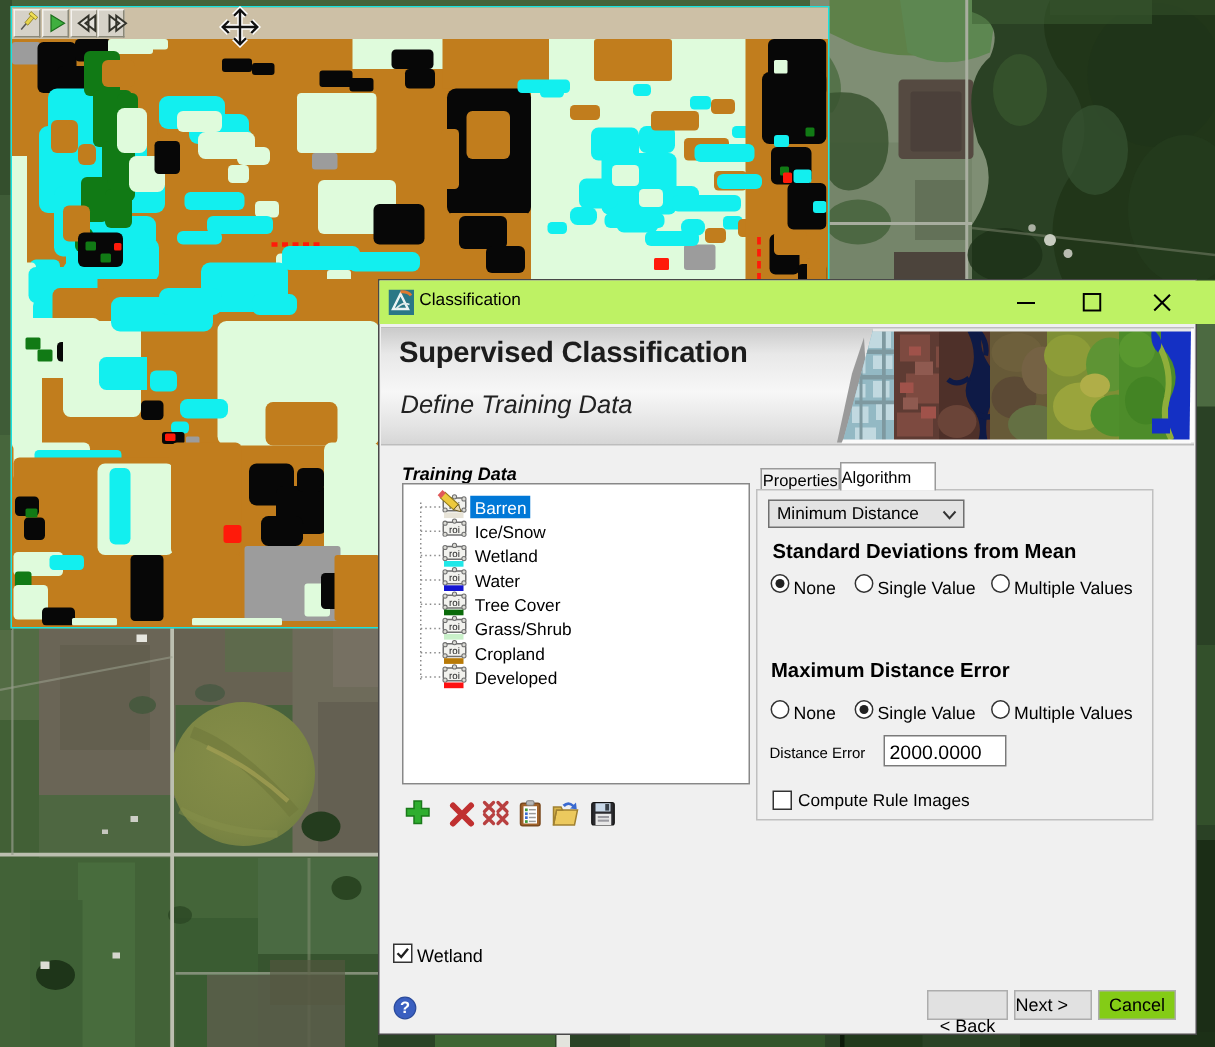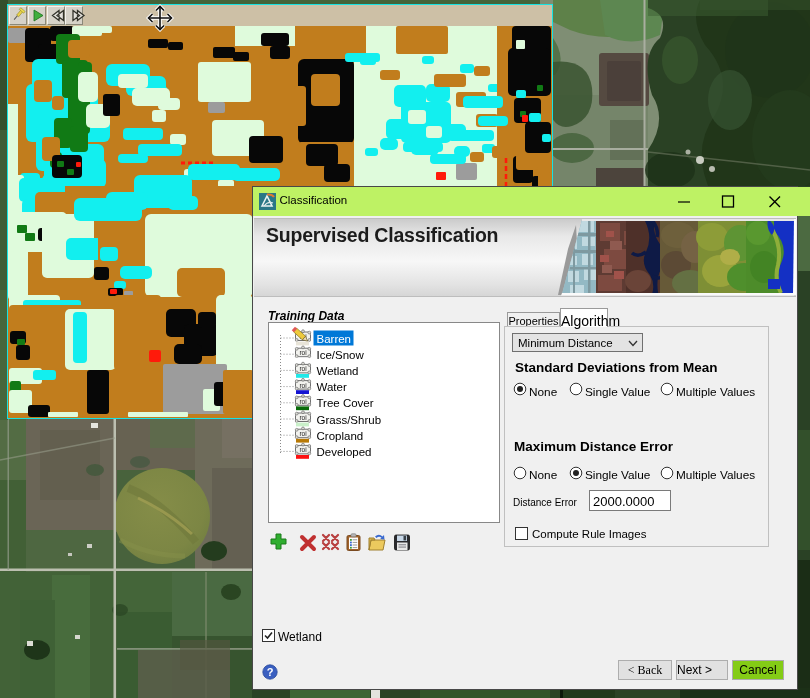--- a/index.html
+++ b/index.html
@@ -348,20 +348,21 @@
 
     <svg class="abs" style="left:410px;top:0" width="136" height="29" viewBox="0 0 136 29">
       <line x1="15" y1="15" x2="27" y2="15" stroke="#000" stroke-width="1.2"></line>
       <rect x="59.5" y="9" width="11" height="11" fill="none" stroke="#000" stroke-width="1.3"></rect>
       <path d="M106.5 9.5 L117 20 M117 9.5 L106.5 20" stroke="#000" stroke-width="1.4"></path>
     </svg>
   </div>
 
   <div class="abs" style="left:1px;top:31px;width:542px;height:77px;background:linear-gradient(180deg,#cbcbcb 0%,#e8e8e8 22%,#f7f7f7 55%,#e3e3e3 85%,#d6d6d6 100%);border:1px solid #bdbdbd;border-left:none;border-right:none;">
     <div class="abs" style="left:12px;top:5px;font-size:19.5px;font-weight:bold;color:#1c1c1c;letter-spacing:-0.2px;">Supervised Classification</div>
+    <div class="abs" style="left:13px;top:41px;font-size:17px;font-style:italic;color:#222;">Define Training Data</div>
 
     <svg class="abs" style="left:286px;top:0" width="256" height="78" viewBox="0 0 256 78">
       <defs>
         <clipPath id="bannclip">
             <polygon points="42,1 254,1 254,75 22,75"></polygon>
           </clipPath>
       </defs>
       <polygon points="36,6 28,30 18,76 40,76" fill="#9a9a9a"></polygon>
       <g clip-path="url(#bannclip)">
         <rect x="18" y="0" width="60" height="78" fill="#a9c6cd"></rect>
@@ -555,21 +556,21 @@
     <path d="M107 5.5 Q111 2 114.5 5.5 L116 4 L116.5 8.5 L112 8 L113.5 6.8 Q111 4.5 108.5 7 Z" fill="#3a6ad0"></path>
     <rect x="126.5" y="4" width="15" height="15" rx="1.5" fill="#2a2a2e" stroke="#111" stroke-width="0.8"></rect>
     <rect x="129" y="4.5" width="10" height="5.5" fill="#c8d8e8"></rect>
     <rect x="135.5" y="5" width="2.6" height="4.4" fill="#384048"></rect>
     <rect x="129" y="11.5" width="10.5" height="7.5" fill="#e8e8e8"></rect>
     <rect x="130.5" y="13" width="7.5" height="1.4" fill="#9a9aa0"></rect>
     <rect x="130.5" y="15.4" width="7.5" height="1.4" fill="#9a9aa0"></rect>
   </svg>
 
   <div class="abs" style="left:254px;top:125px;width:53px;height:15px;background:#f0f0f0;border:1px solid #9a9a9a;border-bottom:none;box-sizing:border-box;font-size:11px;text-align:center;padding-top:2px;">Properties</div>
-  <div class="abs" style="left:307px;top:121px;width:48px;height:19px;background:#fff;border:1px solid #9a9a9a;border-bottom:none;box-sizing:border-box;font-size:14px;text-align:left;padding-top:4px;z-index:2;">Algorithm</div>
+  <div class="abs" style="left:307px;top:121px;width:64px;height:19px;background:#fff;border:1px solid #9a9a9a;border-bottom:none;box-sizing:border-box;font-size:11px;text-align:left;padding-top:4px;z-index:2;">Algorithm</div>
   <div class="abs" style="left:251px;top:139px;width:265px;height:221px;background:#f0f0f0;border:1px solid #c0c0c0;box-sizing:border-box;"></div>
 
   <div class="abs" style="left:259px;top:146px;width:131px;height:19px;background:#e3e3e3;border:1px solid #707070;box-sizing:border-box;">
     <span class="abs" style="left:5px;top:3px;font-size:11.5px;">Minimum Distance</span>
     <svg class="abs" style="right:4px;top:6px" width="10" height="7" viewBox="0 0 10 7">
         <path d="M1 1 L5 5.5 L9 1" fill="none" stroke="#333" stroke-width="1.3"></path>
       </svg>
   </div>
   <div class="abs" style="left:262px;top:173px;font-size:13.5px;font-weight:bold;">Standard Deviations from Mean</div>
 
@@ -606,16 +607,16 @@
     <svg width="11" height="11" viewBox="0 0 11 11">
         <path d="M2 5.5 L4.5 8 L9 2.5" fill="none" stroke="#222" stroke-width="1.6"></path>
       </svg>
   </div>
   <span class="abs" style="left:25px;top:443px;font-size:12px;">Wetland</span>
   <svg class="abs" style="left:9px;top:477px" width="16" height="16" viewBox="0 0 16 16">
     <circle cx="8" cy="8" r="7.2" fill="#3a5fc0"></circle>
     <circle cx="8" cy="8" r="7.2" fill="none" stroke="#2a4a9a" stroke-width="0.8"></circle>
     <text x="8" y="11.6" font-size="11" font-weight="bold" fill="#fff" text-anchor="middle" font-family="Liberation Sans">?</text>
   </svg>
-  <div class="abs" style="left:365px;top:473px;width:54px;height:20px;background:#e1e1e1;border:1px solid #adadad;box-sizing:border-box;text-align:center;font-size:12px;padding-top:2px;font-family:Liberation Serif, serif;">&lt; Back</div>
+  <div class="abs" style="left:365px;top:473px;width:54px;height:20px;background:#e1e1e1;border:1px solid #adadad;box-sizing:border-box;text-align:center;font-size:12px;padding-top:16px;">&lt; Back</div>
   <div class="abs" style="left:423px;top:473px;width:52px;height:20px;background:#e1e1e1;border:1px solid #adadad;box-sizing:border-box;text-align:left;font-size:12px;padding-top:2px;">Next &gt;</div>
   <div class="abs" style="left:479px;top:473px;width:52px;height:20px;background:#84cc16;border:1px solid #adadad;box-sizing:border-box;text-align:center;font-size:12px;padding-top:2px;">Cancel</div>
 </div>
 
 </body></html>

